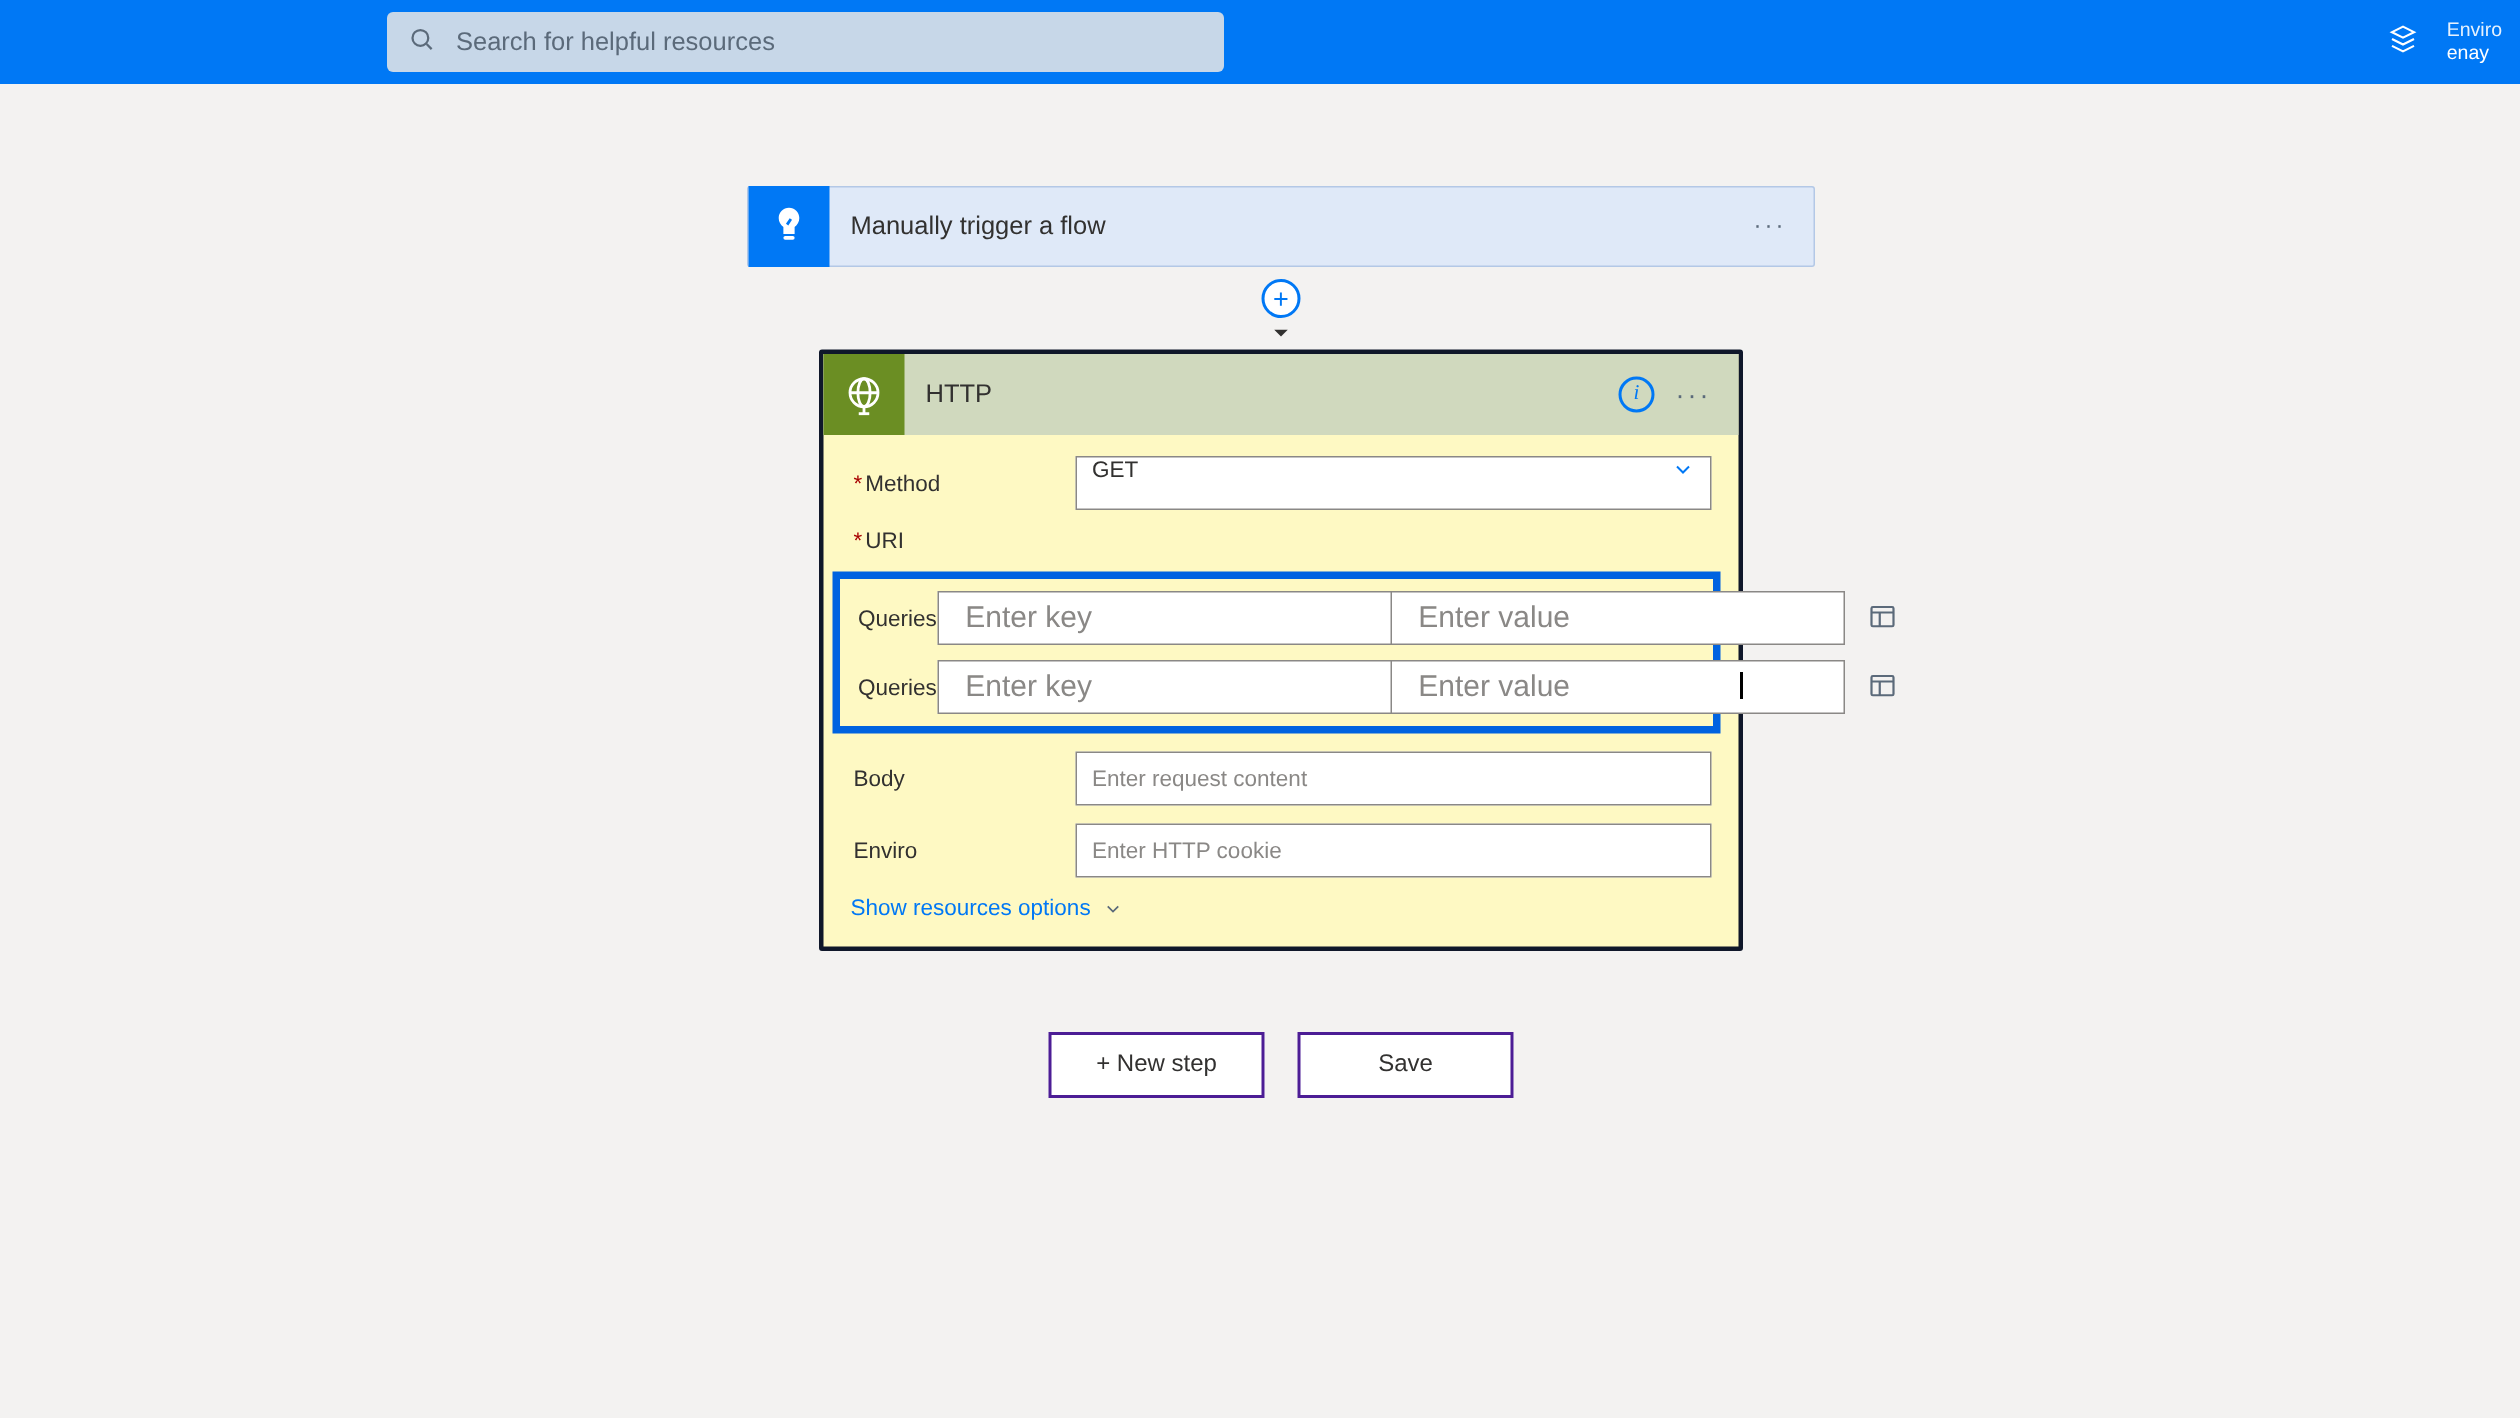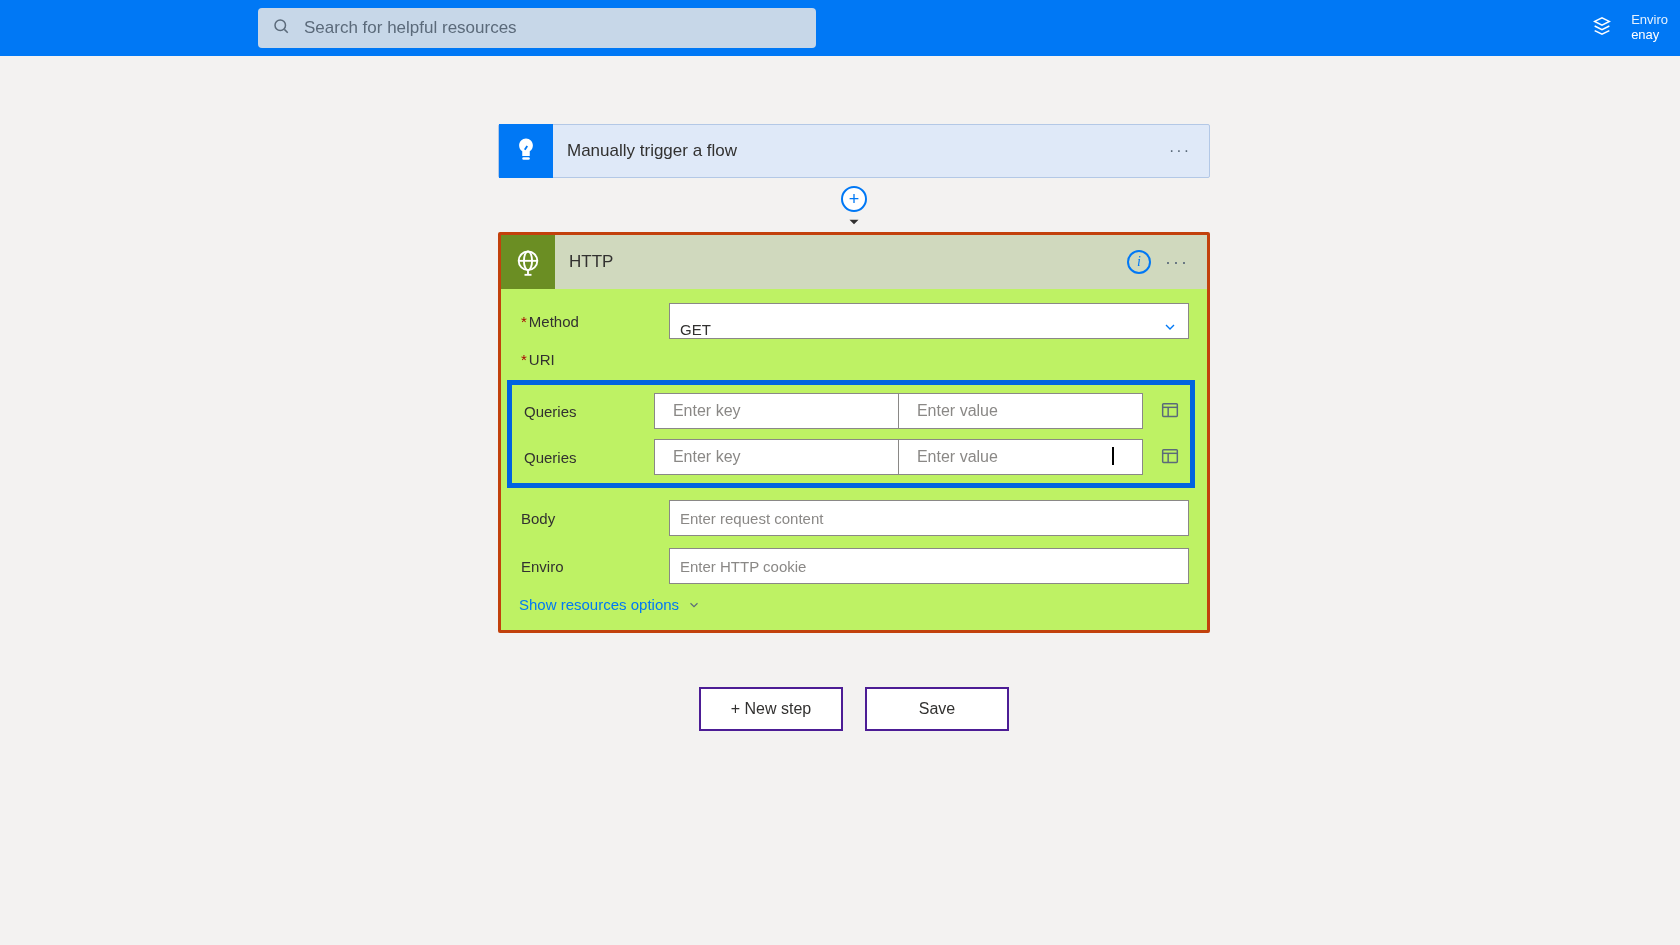--- a/index.html
+++ b/index.html
@@ -71,24 +71,24 @@
 .arrow-wrap { display: flex; flex-direction: column; align-items: center; }
 .add-circle {
   width: 26px; height: 26px; border-radius: 50%; border: 2px solid #0078f5;
   background: #fff; display: flex; align-items: center; justify-content: center;
   font-size: 18px; color: #0078f5; margin-top: 8px; cursor: pointer;
 }
 .arrow-down svg { width: 18px; height: 18px; fill: #323130; margin-top: -2px; }
 
 
 .action-card {
-  width: 712px;
-  border: 3px solid #c2410c;
+  width: 616px;
+  border: 3px solid #0f172a;
   border-radius: 2px;
-  background: #bef264;
+  background: #fef9c3;
   overflow: visible;
 }
 .action-header {
   height: 54px;
   display: flex; align-items: center;
   background: #d0d9be;
 }
 .action-icon-box {
   width: 54px; height: 54px; background: #6b8e23;
   display: flex; align-items: center; justify-content: center;
@@ -105,21 +105,21 @@
 
 .action-body { padding: 14px 18px 16px; }
 
 
 .form-row { display: flex; align-items: center; margin-bottom: 12px; }
 .form-label { width: 150px; font-size: 15px; color: #323130; padding-left: 2px; }
 .form-label .req { color: #a80000; margin-right: 2px; }
 
 .sel {
   flex: 1; height: 36px; border: 1px solid #8a8886;
-  display: flex; align-items: flex-end; justify-content: space-between;
+  display: flex; align-items: flex-start; justify-content: space-between;
   padding: 0 10px; font-size: 15px; color: #323130; background: #fff; cursor: pointer;
 }
 .chevron svg { width: 16px; height: 16px; stroke: #0078f5; stroke-width: 2; fill: none; }
 
 .txt {
   flex: 1; height: 36px; border: 1px solid #8a8886;
   padding: 0 10px; font-size: 15px; color: #323130; outline: none;
 }
 .txt::placeholder { color: #8a8886; }
 
@@ -129,21 +129,21 @@
   margin: 0 -6px 12px -12px;
   padding: 8px 6px 8px 12px;
   position: relative;
 }
 .hq-row { display: flex; align-items: center; gap: 0; }
 .hq-row + .hq-row { margin-top: 10px; }
 .hq-label { width: 144px; font-size: 15px; color: #323130; }
 .kv-pair { display: flex; flex: 1; }
 .kv-input {
   flex: 1; height: 36px; border: 1px solid #8a8886;
-  padding: 0 18px; font-size: 16px; outline: none; background: #fff;
+  padding: 0 18px; font-size: 20px; outline: none; background: #fff;
 }
 .kv-input + .kv-input { border-left: none; }
 .kv-input::placeholder { color: #8a8886; }
 .switch-btn {
   width: 30px; height: 30px; margin-left: 14px; cursor: pointer;
   display: flex; align-items: center; justify-content: center;
 }
 .switch-btn svg { width: 22px; height: 22px; stroke: #5b6a7a; }
 
 .cursor-mark {

